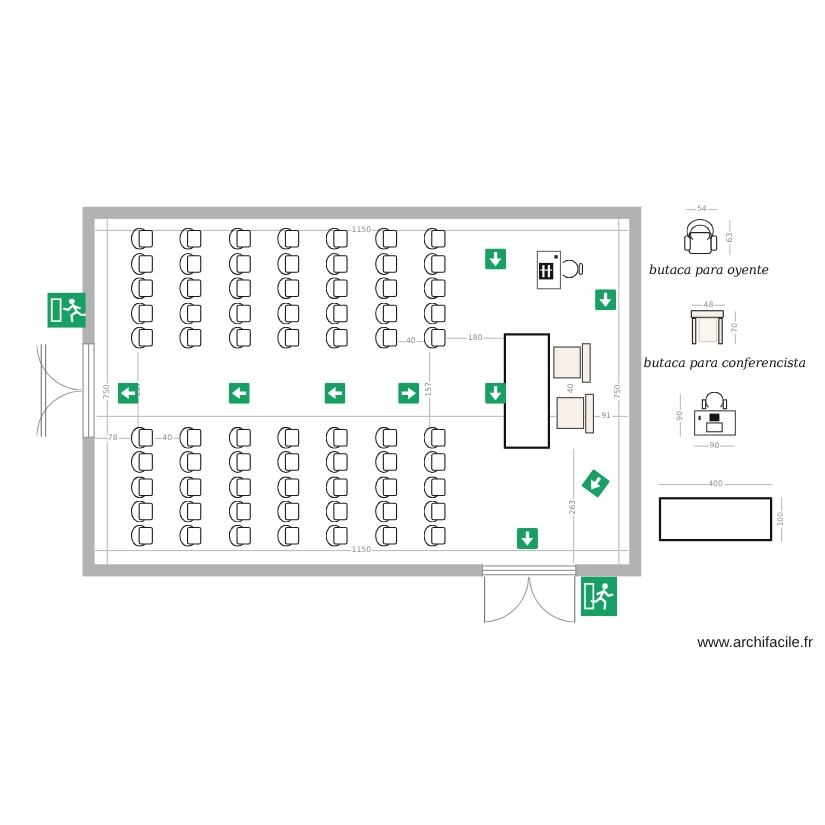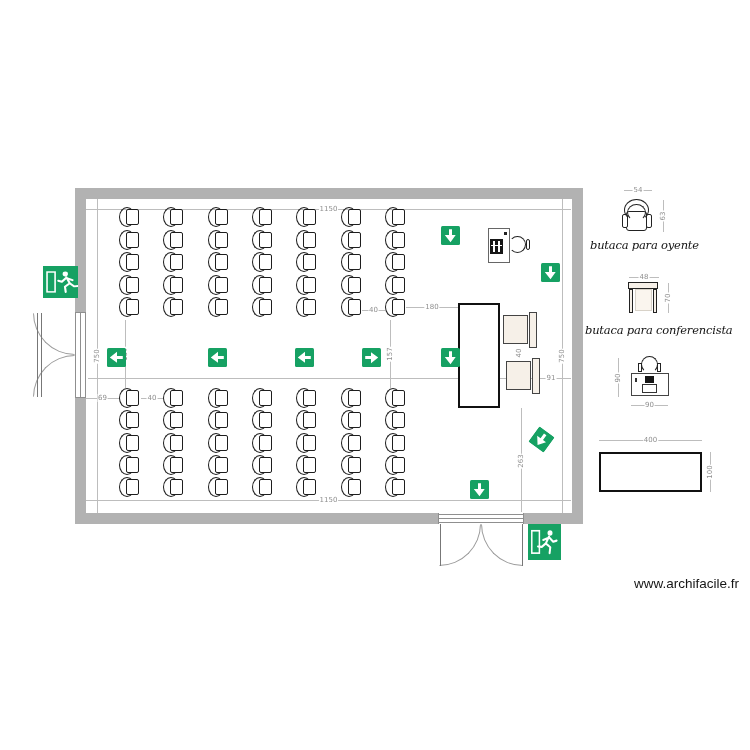--- a/index.html
+++ b/index.html
@@ -99,21 +99,21 @@
       <div class="dim-label rot" style="left: 562px; top: 356px;">750</div>
       <div class="dim-line" style="left: 125px; top: 320px; width: 1px; height: 68px;"></div>
       <div class="dim-label rot" style="left: 125px; top: 354px;">157</div>
       <div class="dim-line" style="left: 390px; top: 320px; width: 1px; height: 68px;"></div>
       <div class="dim-label rot" style="left: 390px; top: 354px;">157</div>
       <div class="dim-line" style="left: 362px; top: 310px; width: 23px; height: 1px;"></div>
       <div class="dim-label" style="left: 373.5px; top: 310px;">40</div>
       <div class="dim-line" style="left: 406px; top: 307px; width: 52px; height: 1px;"></div>
       <div class="dim-label" style="left: 432px; top: 307px;">180</div>
       <div class="dim-line" style="left: 86px; top: 398px; width: 33px; height: 1px;"></div>
-      <div class="dim-label" style="left: 102.5px; top: 398px;">69</div>
+      <div class="dim-label" style="left: 102.5px; top: 398px;">78</div>
       <div class="dim-line" style="left: 141px; top: 398px; width: 22px; height: 1px;"></div>
       <div class="dim-label" style="left: 152px; top: 398px;">40</div>
       <div class="dim-line" style="left: 521px; top: 408px; width: 1px; height: 105px;"></div>
       <div class="dim-label rot" style="left: 521px; top: 460.5px;">263</div>
       <div class="dim-line" style="left: 519px; top: 348px; width: 1px; height: 10px;"></div>
       <div class="dim-label rot" style="left: 519px; top: 353px;">40</div>
       <div class="dim-line" style="left: 86px; top: 378px; width: 485px; height: 1px;"></div>
       <div class="dim-label" style="left: 551px; top: 378px;">91</div>
       <div class="dim-line" style="left: 624px; top: 190px; width: 28px; height: 1px;"></div>
       <div class="dim-label" style="left: 638px; top: 190px;">54</div>

